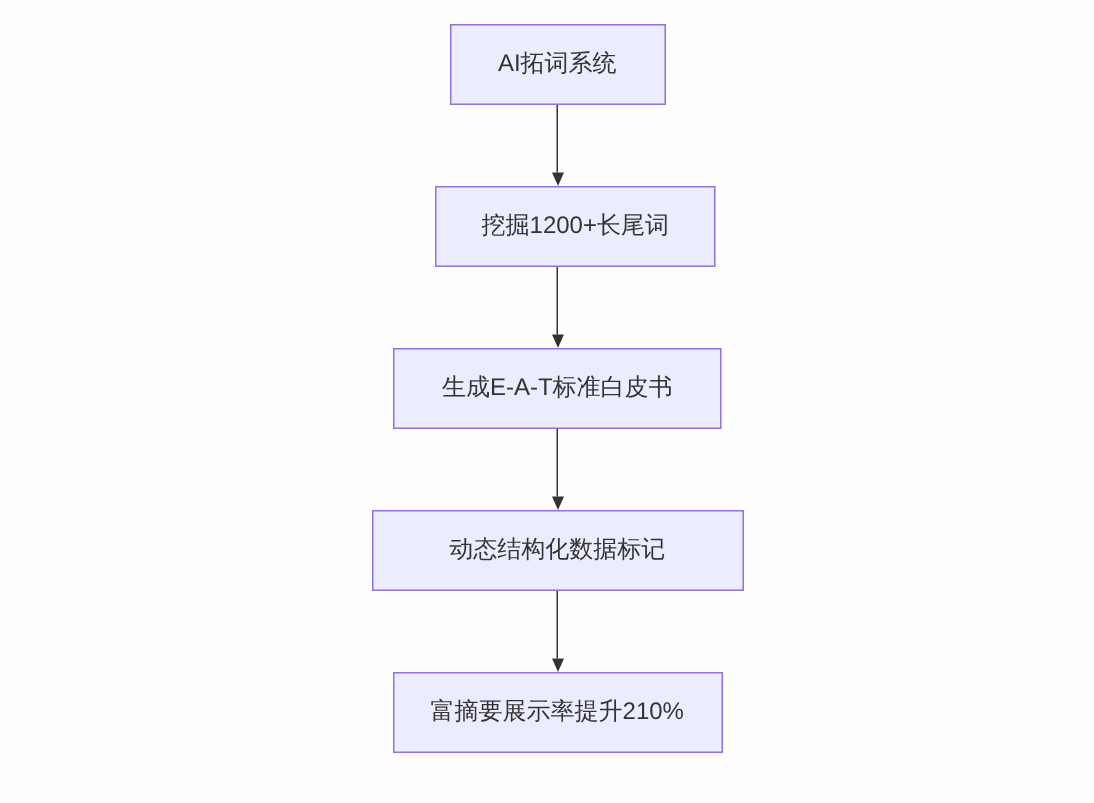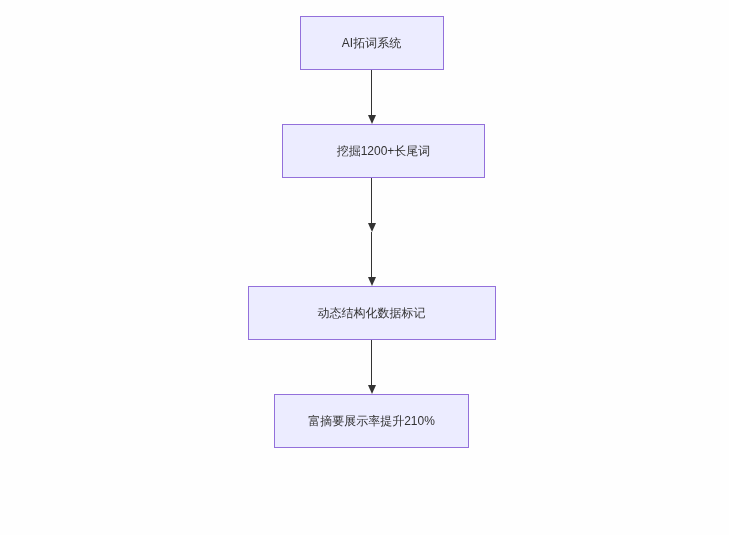--- a/index.html
+++ b/index.html
@@ -26,30 +26,30 @@
     align-items: center;
   }
   .node {
     display: flex;
     align-items: center;
     justify-content: center;
     height: 54px;
     background: var(--node-fill, #ECECFF);
     border: 1px solid var(--node-border, #9370DB);
     color: var(--text-color, #333333);
-    font-size: 12px;
+    font-size: 16px;
     line-height: 1.2;
     text-align: center;
     white-space: nowrap;
   }
   .n1 { width: 144px; }
-  .n2 { width: 203px; margin-left: 24px; }
+  .n2 { width: 187px; margin-left: 24px; }
   .n3 { width: 219px; }
   .n4 { width: 248px; }
-  .n5 { width: 195px; }
+  .n5 { width: 220px; }
   .edge {
     display: flex;
     flex-direction: column;
     align-items: center;
     height: 54px;
   }
   .edge-line {
     width: 1.5px;
     flex: 1 1 auto;
     background: var(--edge-color, #333333);
@@ -79,20 +79,23 @@
 
     <div class="node n2">
       <span>挖掘1200+长尾词</span>
     </div>
 
     <div class="edge">
       <div class="edge-line"></div>
       <div class="edge-head"></div>
     </div>
 
+    <div class="node n3">
+      <span>生成E-A-T标准白皮书</span>
+    </div>
 
     <div class="edge">
       <div class="edge-line"></div>
       <div class="edge-head"></div>
     </div>
 
     <div class="node n4">
       <span>动态结构化数据标记</span>
     </div>
 

